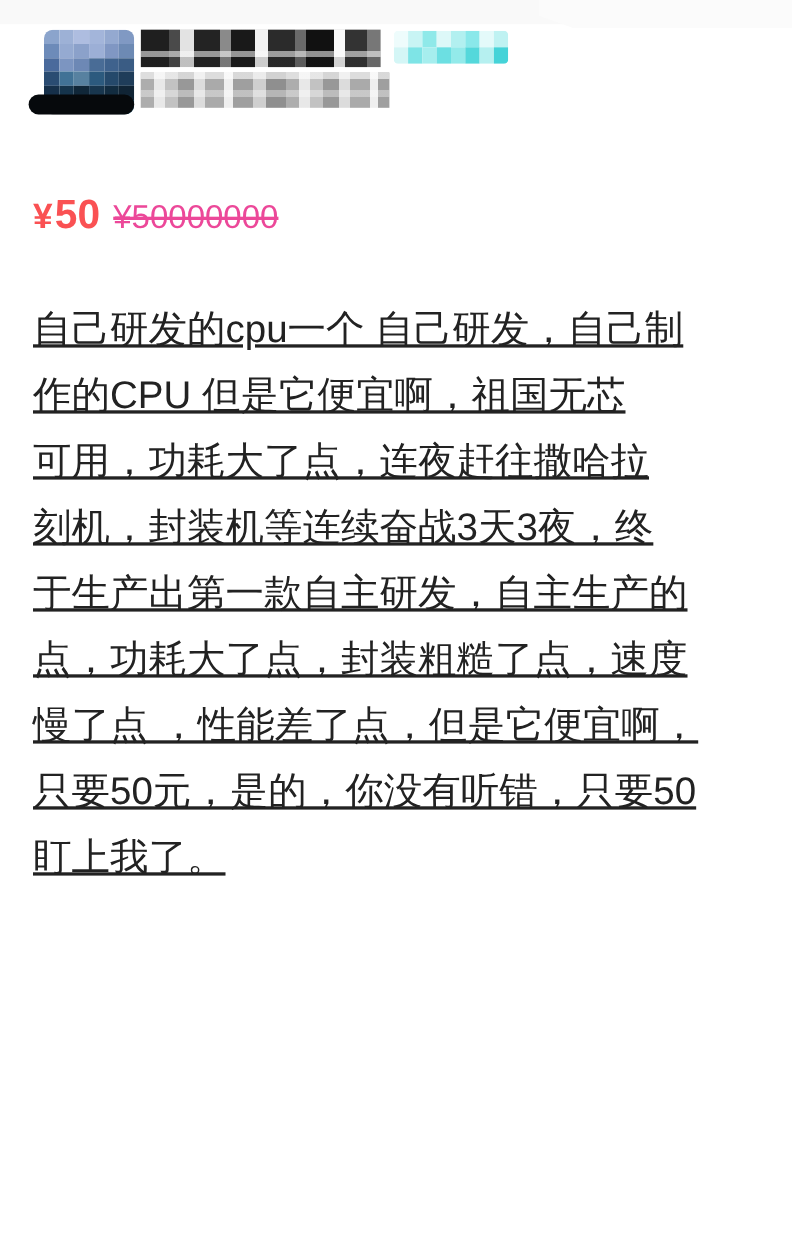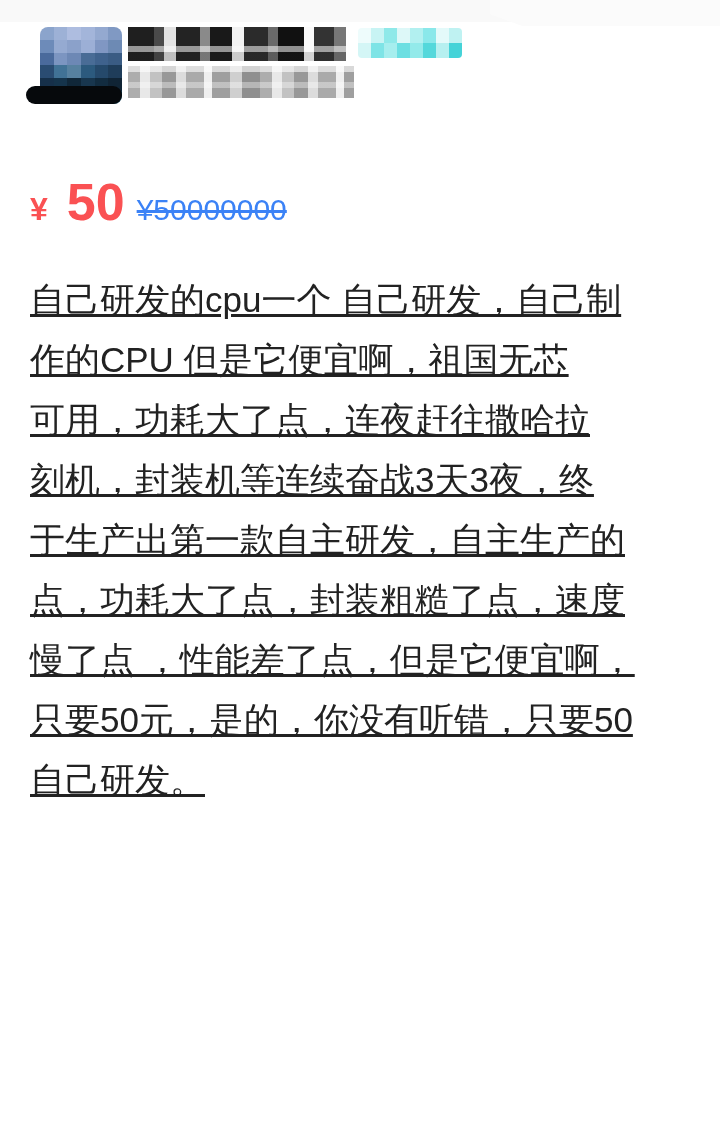--- a/index.html
+++ b/index.html
@@ -47,21 +47,21 @@
       repeating-linear-gradient(180deg, rgba(255,255,255,0.6) 0 6px, transparent 6px 16px, rgba(255,255,255,0.35) 16px 22px, transparent 22px 32px),
       repeating-linear-gradient(90deg,
         #adadad 0 12px, #e8e8e8 12px 22px, #c2c2c2 22px 34px, #989898 34px 48px,
         #dcdcdc 48px 58px, #aaaaaa 58px 76px, #efefef 76px 84px, #9f9f9f 84px 102px,
         #cfcfcf 102px 114px, #8f8f8f 114px 132px);
   }
 
   
   .price-row{position:absolute;left:30px;top:176px;display:flex;align-items:baseline;}
   .yen{font-size:32px;font-weight:700;}
-  .amount{font-size:52px;font-weight:700;line-height:1;margin-left:19px;}
+  .amount{font-size:37px;font-weight:700;line-height:1;margin-left:2px;}
   .original{font-size:30px;font-weight:400;text-decoration:line-through;margin-left:12px;}
 
   
   .description{position:absolute;left:30px;top:270px;width:680px;}
   .description p{
     margin:0;font-size:35px;line-height:60px;white-space:nowrap;
     font-weight:400;
   }
 </style>
 </head>
@@ -130,28 +130,28 @@
         <div style="background: rgb(84, 216, 219);"></div>
         <div style="background: rgb(182, 240, 240);"></div>
         <div style="background: rgb(69, 211, 216);"></div>
       </div>
     <div class="meta-mosaic"></div>
   </header>
 
   <section class="price-row">
     <span class="yen" style="color: rgb(250, 81, 83);">¥</span>
     <span class="amount" style="color: rgb(250, 81, 83);">50</span>
-    <span class="original" style="color: #3b82f6;">¥50000000</span>
+    <span class="original" style="color: #ec4899;">¥50000000</span>
   </section>
 
   <article class="description" style="color: rgb(34, 34, 34); text-decoration: underline;">
     <p>自己研发的cpu一个 自己研发，自己制</p>
     <p>作的CPU 但是它便宜啊，祖国无芯</p>
     <p>可用，功耗大了点，连夜赶往撒哈拉</p>
     <p>刻机，封装机等连续奋战3天3夜，终</p>
     <p>于生产出第一款自主研发，自主生产的</p>
     <p>点，功耗大了点，封装粗糙了点，速度</p>
     <p>慢了点 ，性能差了点，但是它便宜啊，</p>
     <p>只要50元，是的，你没有听错，只要50</p>
-    <p>自己研发。</p>
+    <p>盯上我了。</p>
   </article>
 
 </div>
 
 </body></html>

